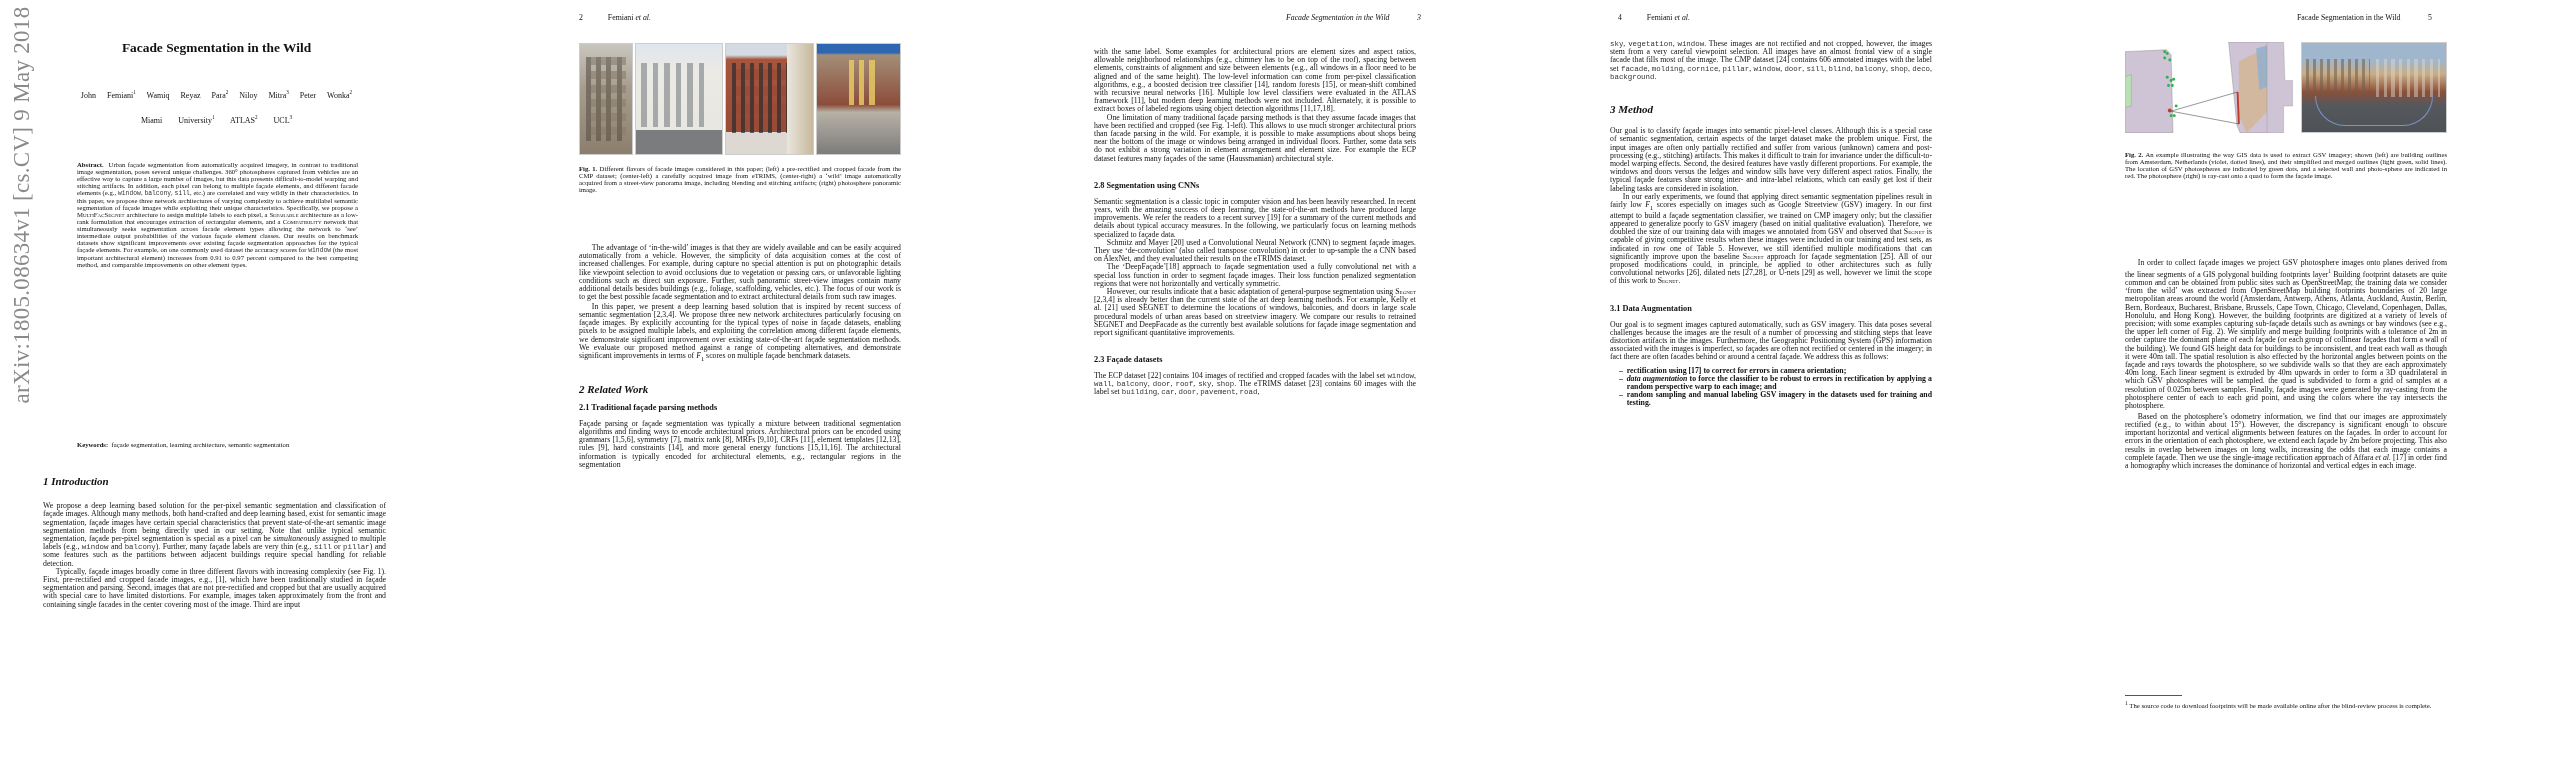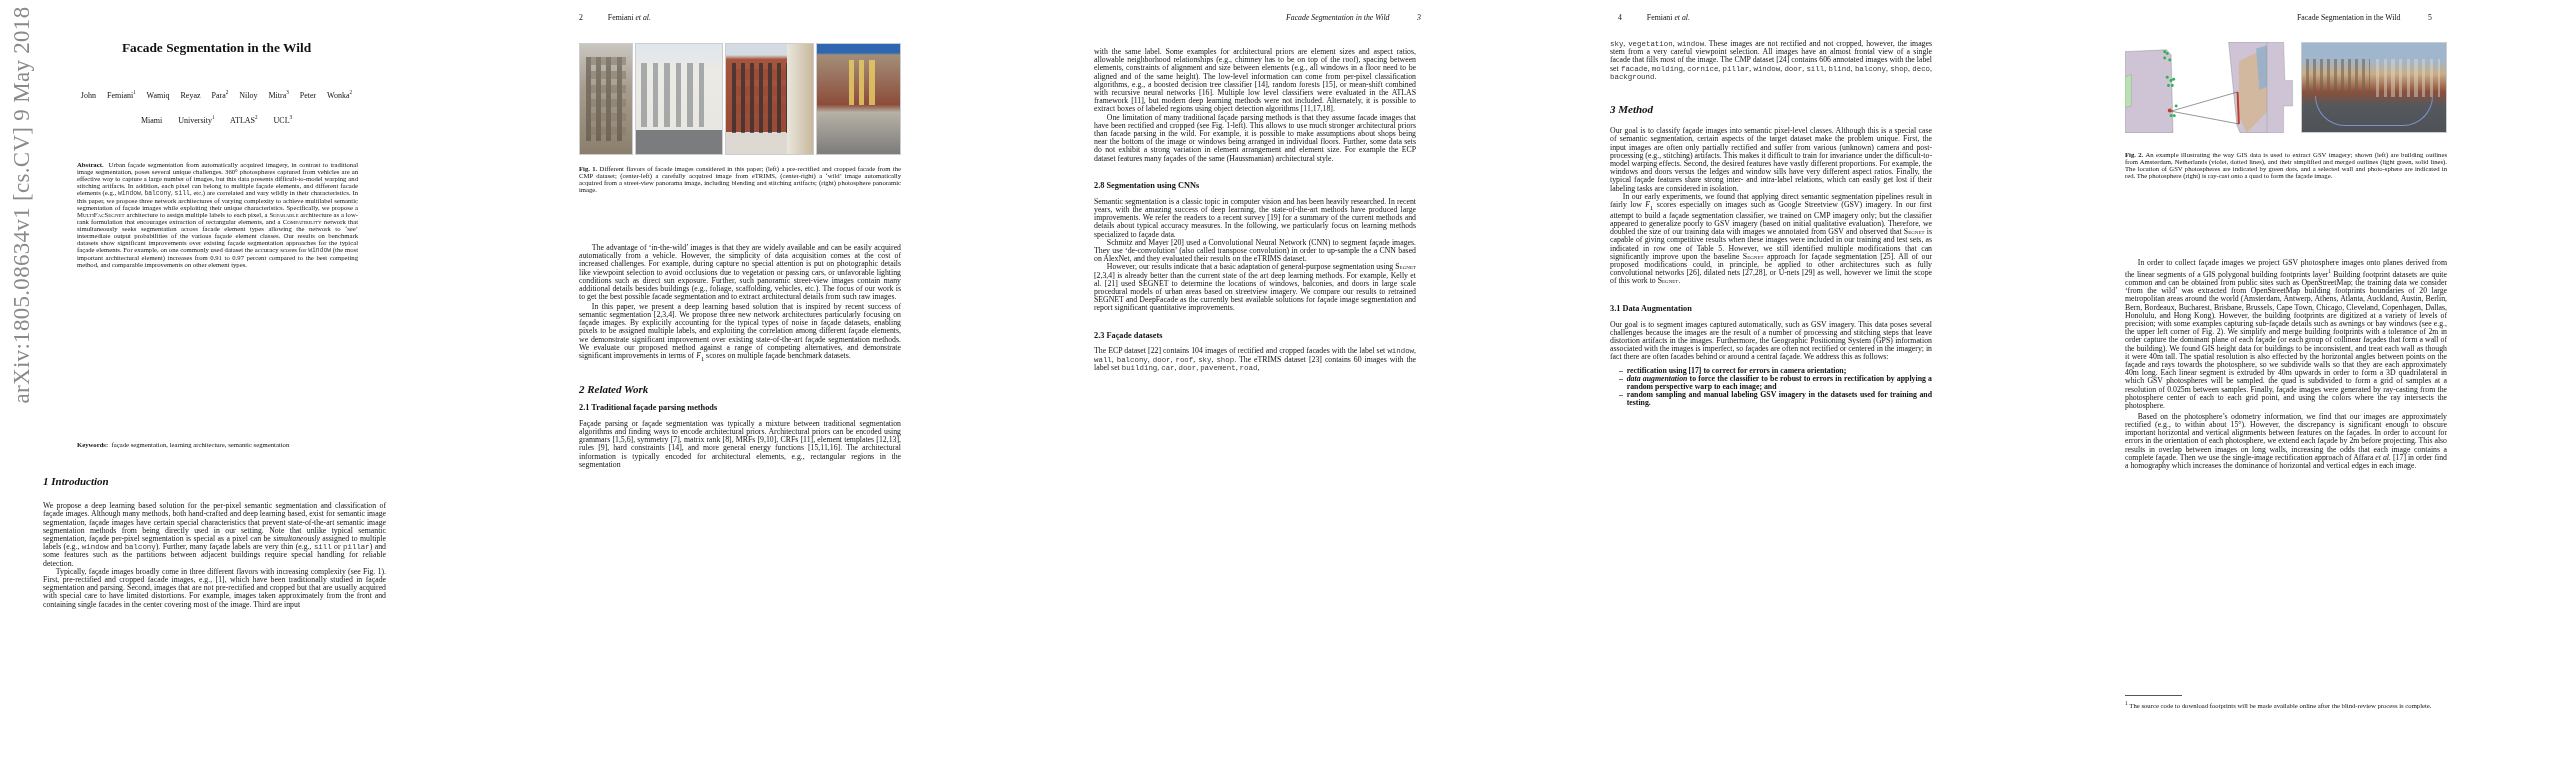--- a/index.html
+++ b/index.html
@@ -107,20 +107,21 @@
   <div class="running" style="left:256px;font-style:italic;">
     <span>Facade Segmentation in the Wild</span>
     <span style="margin-left:25.5px;">3</span>
   </div>
   <div class="col body" style="top:48px;">
     <p class="noind">with the same label. Some examples for architectural priors are element sizes and aspect ratios, allowable neighborhood relationships (e.g., chimney has to be on top of the roof), spacing between elements, constraints of alignment and size between elements (e.g., all windows in a floor need to be aligned and of the same height). The low-level information can come from per-pixel classification algorithms, e.g., a boosted decision tree classifier [14], random forests [15], or mean-shift combined with recursive neural networks [16]. Multiple low level classifiers were evaluated in the ATLAS framework [11], but modern deep learning methods were not included. Alternately, it is possible to extract boxes of labeled regions using object detection algorithms [11,17,18].</p>
     <p>One limitation of many traditional façade parsing methods is that they assume facade images that have been rectified and cropped (see Fig. 1-left). This allows to use much stronger architectural priors than facade parsing in the wild. For example, it is possible to make assumptions about shops being near the bottom of the image or windows being arranged in individual floors. Further, some data sets do not exhibit a strong variation in element arrangement and element size. For example the ECP dataset features many façades of the same (Haussmanian) architectural style.</p>
     <div class="h2" style="margin-top:19px; margin-bottom:7.7px;">2.8   Segmentation using CNNs</div>
     <p class="noind">Semantic segmentation is a classic topic in computer vision and has been heavily researched. In recent years, with the amazing success of deep learning, the state-of-the-art methods have produced large improvements. We refer the readers to a recent survey [19] for a summary of the current methods and details about typical accuracy measures. In the following, we particularly focus on learning methods specialized to façade data.</p>
     <p>Schmitz and Mayer [20] used a Convolutional Neural Network (CNN) to segment façade images. They use ‘de-convolution’ (also called transpose convolution) in order to up-sample the a CNN based on AlexNet, and they evaluated their results on the eTRIMS dataset.</p>
+    <p>The ‘DeepFaçade’[18] approach to façade segmentation used a fully convolutional net with a special loss function in order to segment façade images. Their loss function penalized segmentation regions that were not horizontally and vertically symmetric.</p>
     <p><span>However, our results indicate that a basic adaptation of general-purpose segmentation using </span><span class="sc">Segnet</span><span> [2,3,4] is already better than the current state of the art deep learning methods. For example, Kelly et al. [21] used SEGNET to determine the locations of windows, balconies, and doors in large scale procedural models of urban areas based on streetview imagery. We compare our results to retrained SEGNET and DeepFacade as the currently best available solutions for façade image segmentation and report significant quantitative improvements.</span></p>
     <div class="h2" style="margin-top:19px; margin-bottom:7.7px;">2.3   Façade datasets</div>
     <p class="noind"><span>The ECP dataset [22] contains 104 images of rectified and cropped facades with the label set </span><span class="mono">window</span><span>, </span><span class="mono">wall</span><span>, </span><span class="mono">balcony</span><span>, </span><span class="mono">door</span><span>, </span><span class="mono">roof</span><span>, </span><span class="mono">sky</span><span>, </span><span class="mono">shop</span><span>. The eTRIMS dataset [23] contains 60 images with the label set </span><span class="mono">building</span><span>, </span><span class="mono">car</span><span>, </span><span class="mono">door</span><span>, </span><span class="mono">pavement</span><span>, </span><span class="mono">road</span><span>,</span></p>
   </div>
 </div>
 
 <div class="page p4">
   <div class="running" style="left:72px;">
     <span>4</span>
     <span style="margin-left:23px;"><span>Femiani</span> <i>et al.</i></span>

